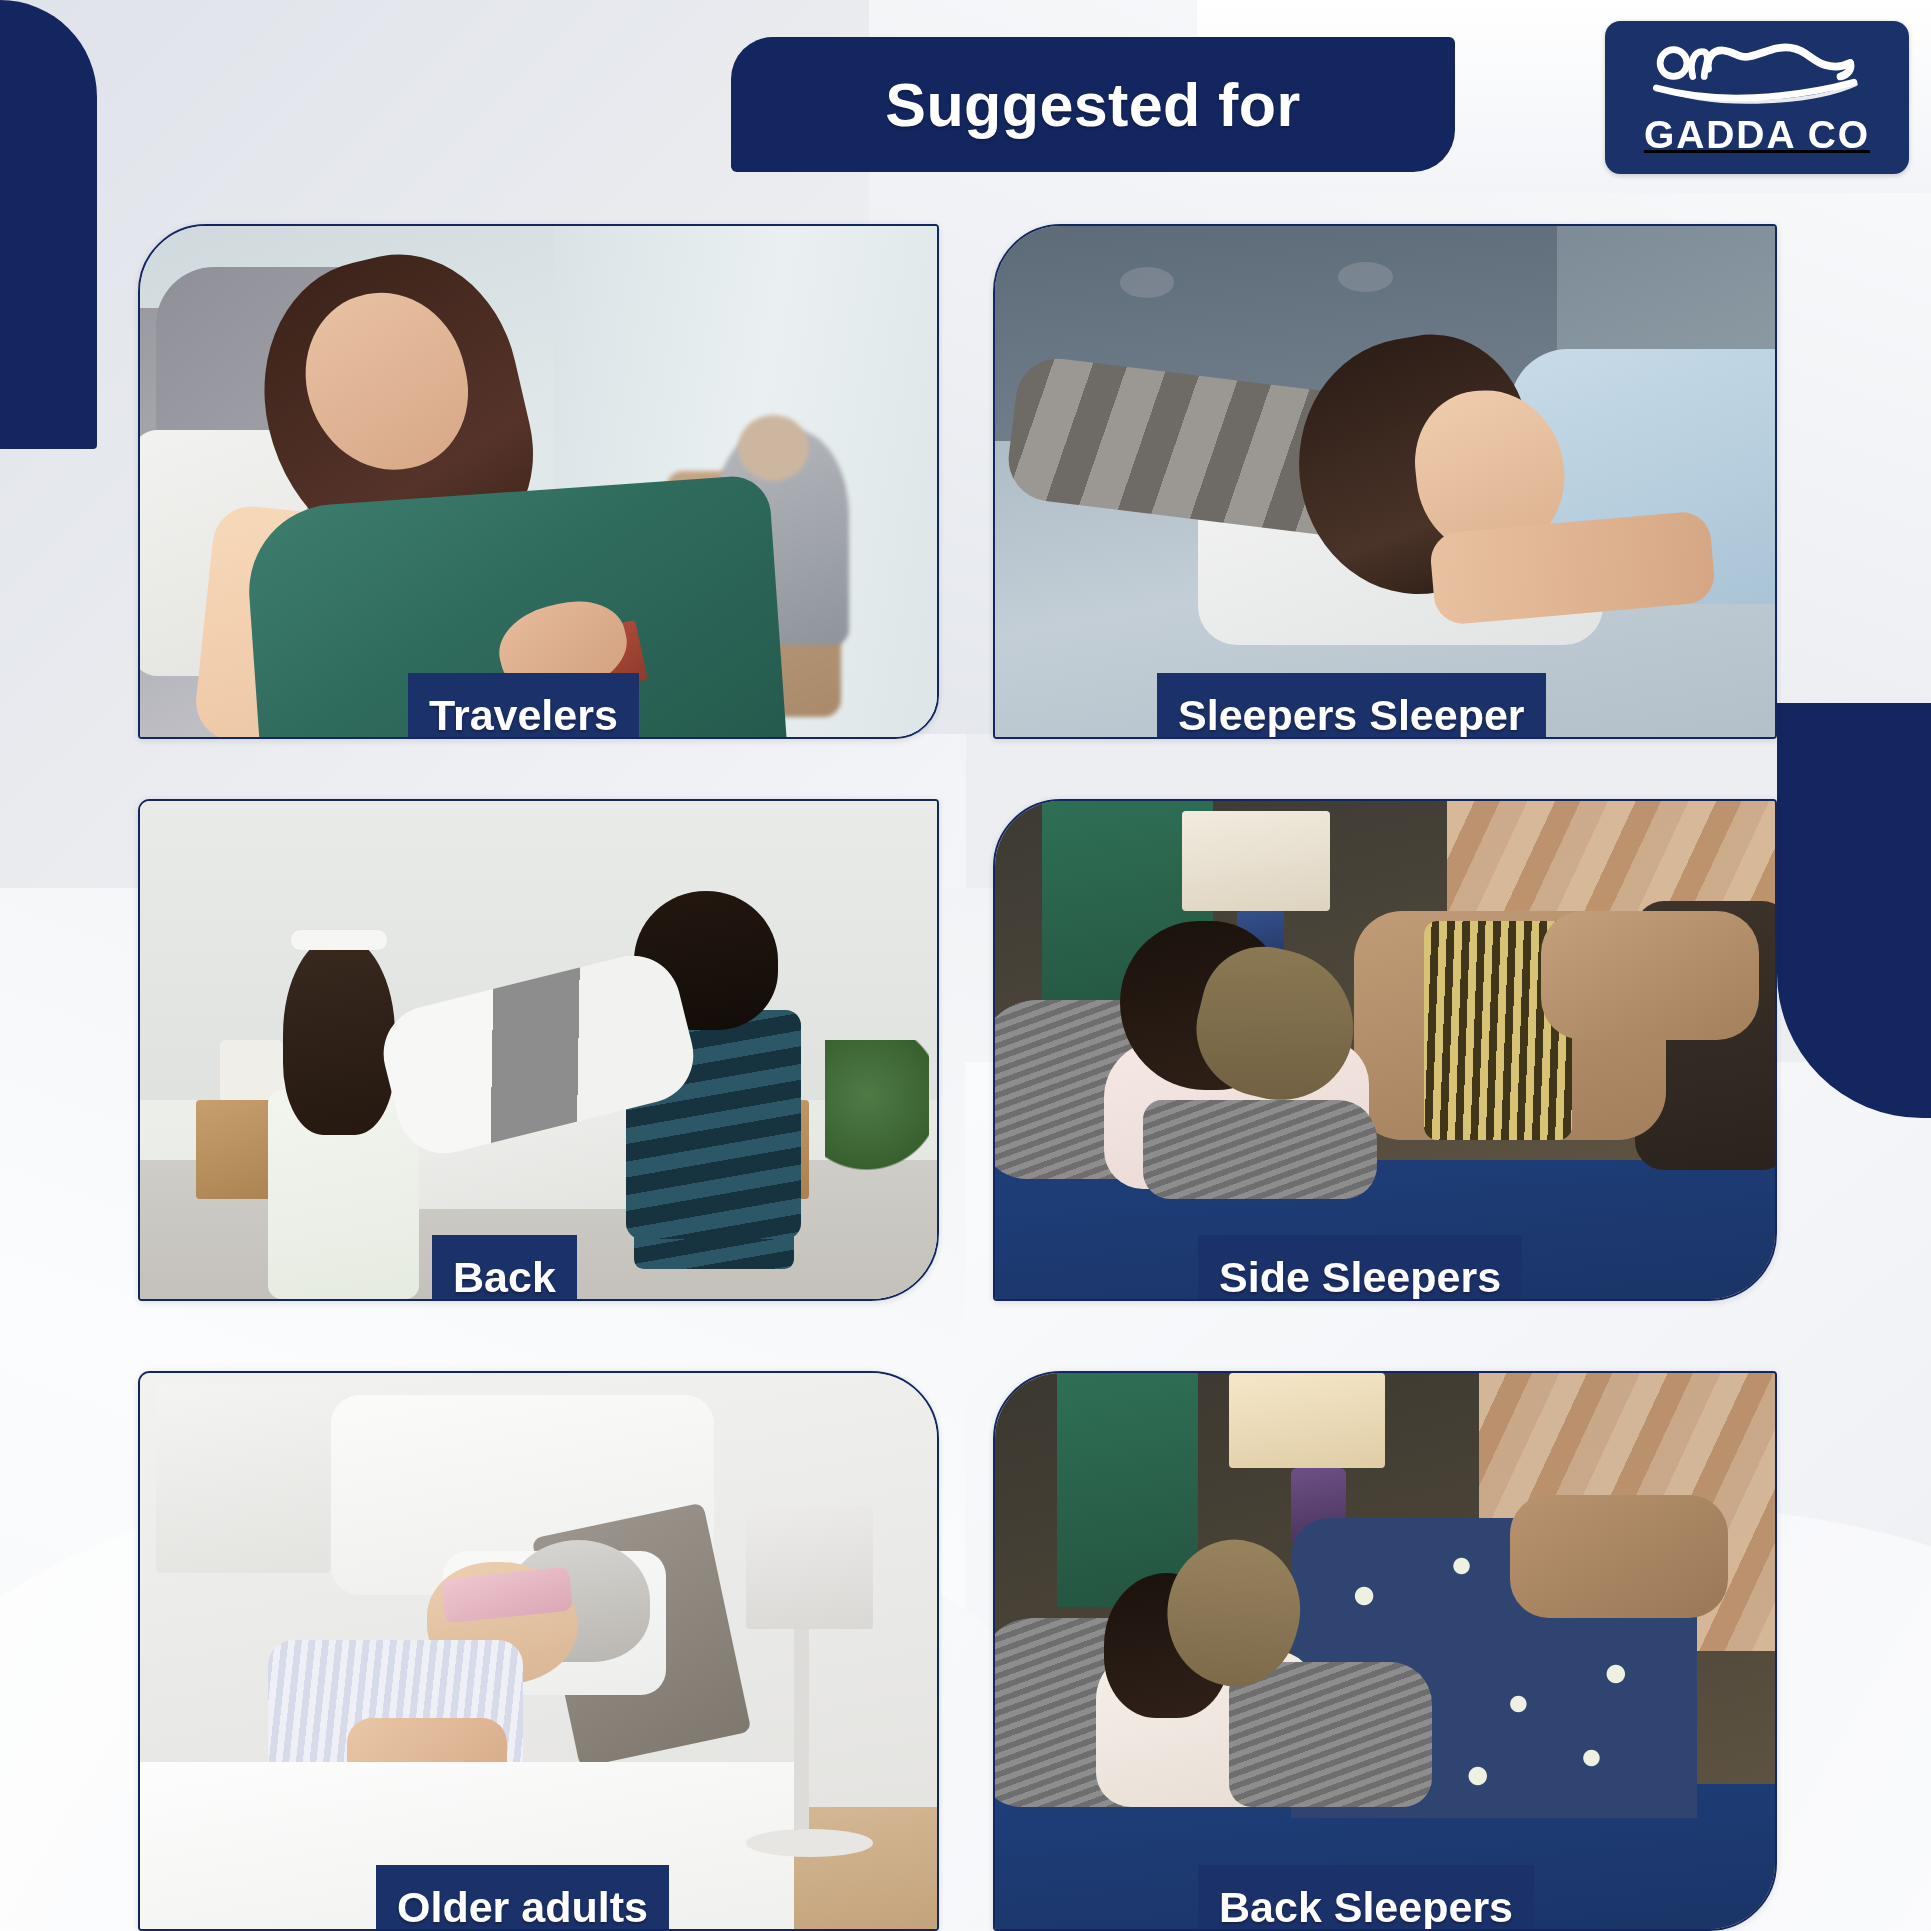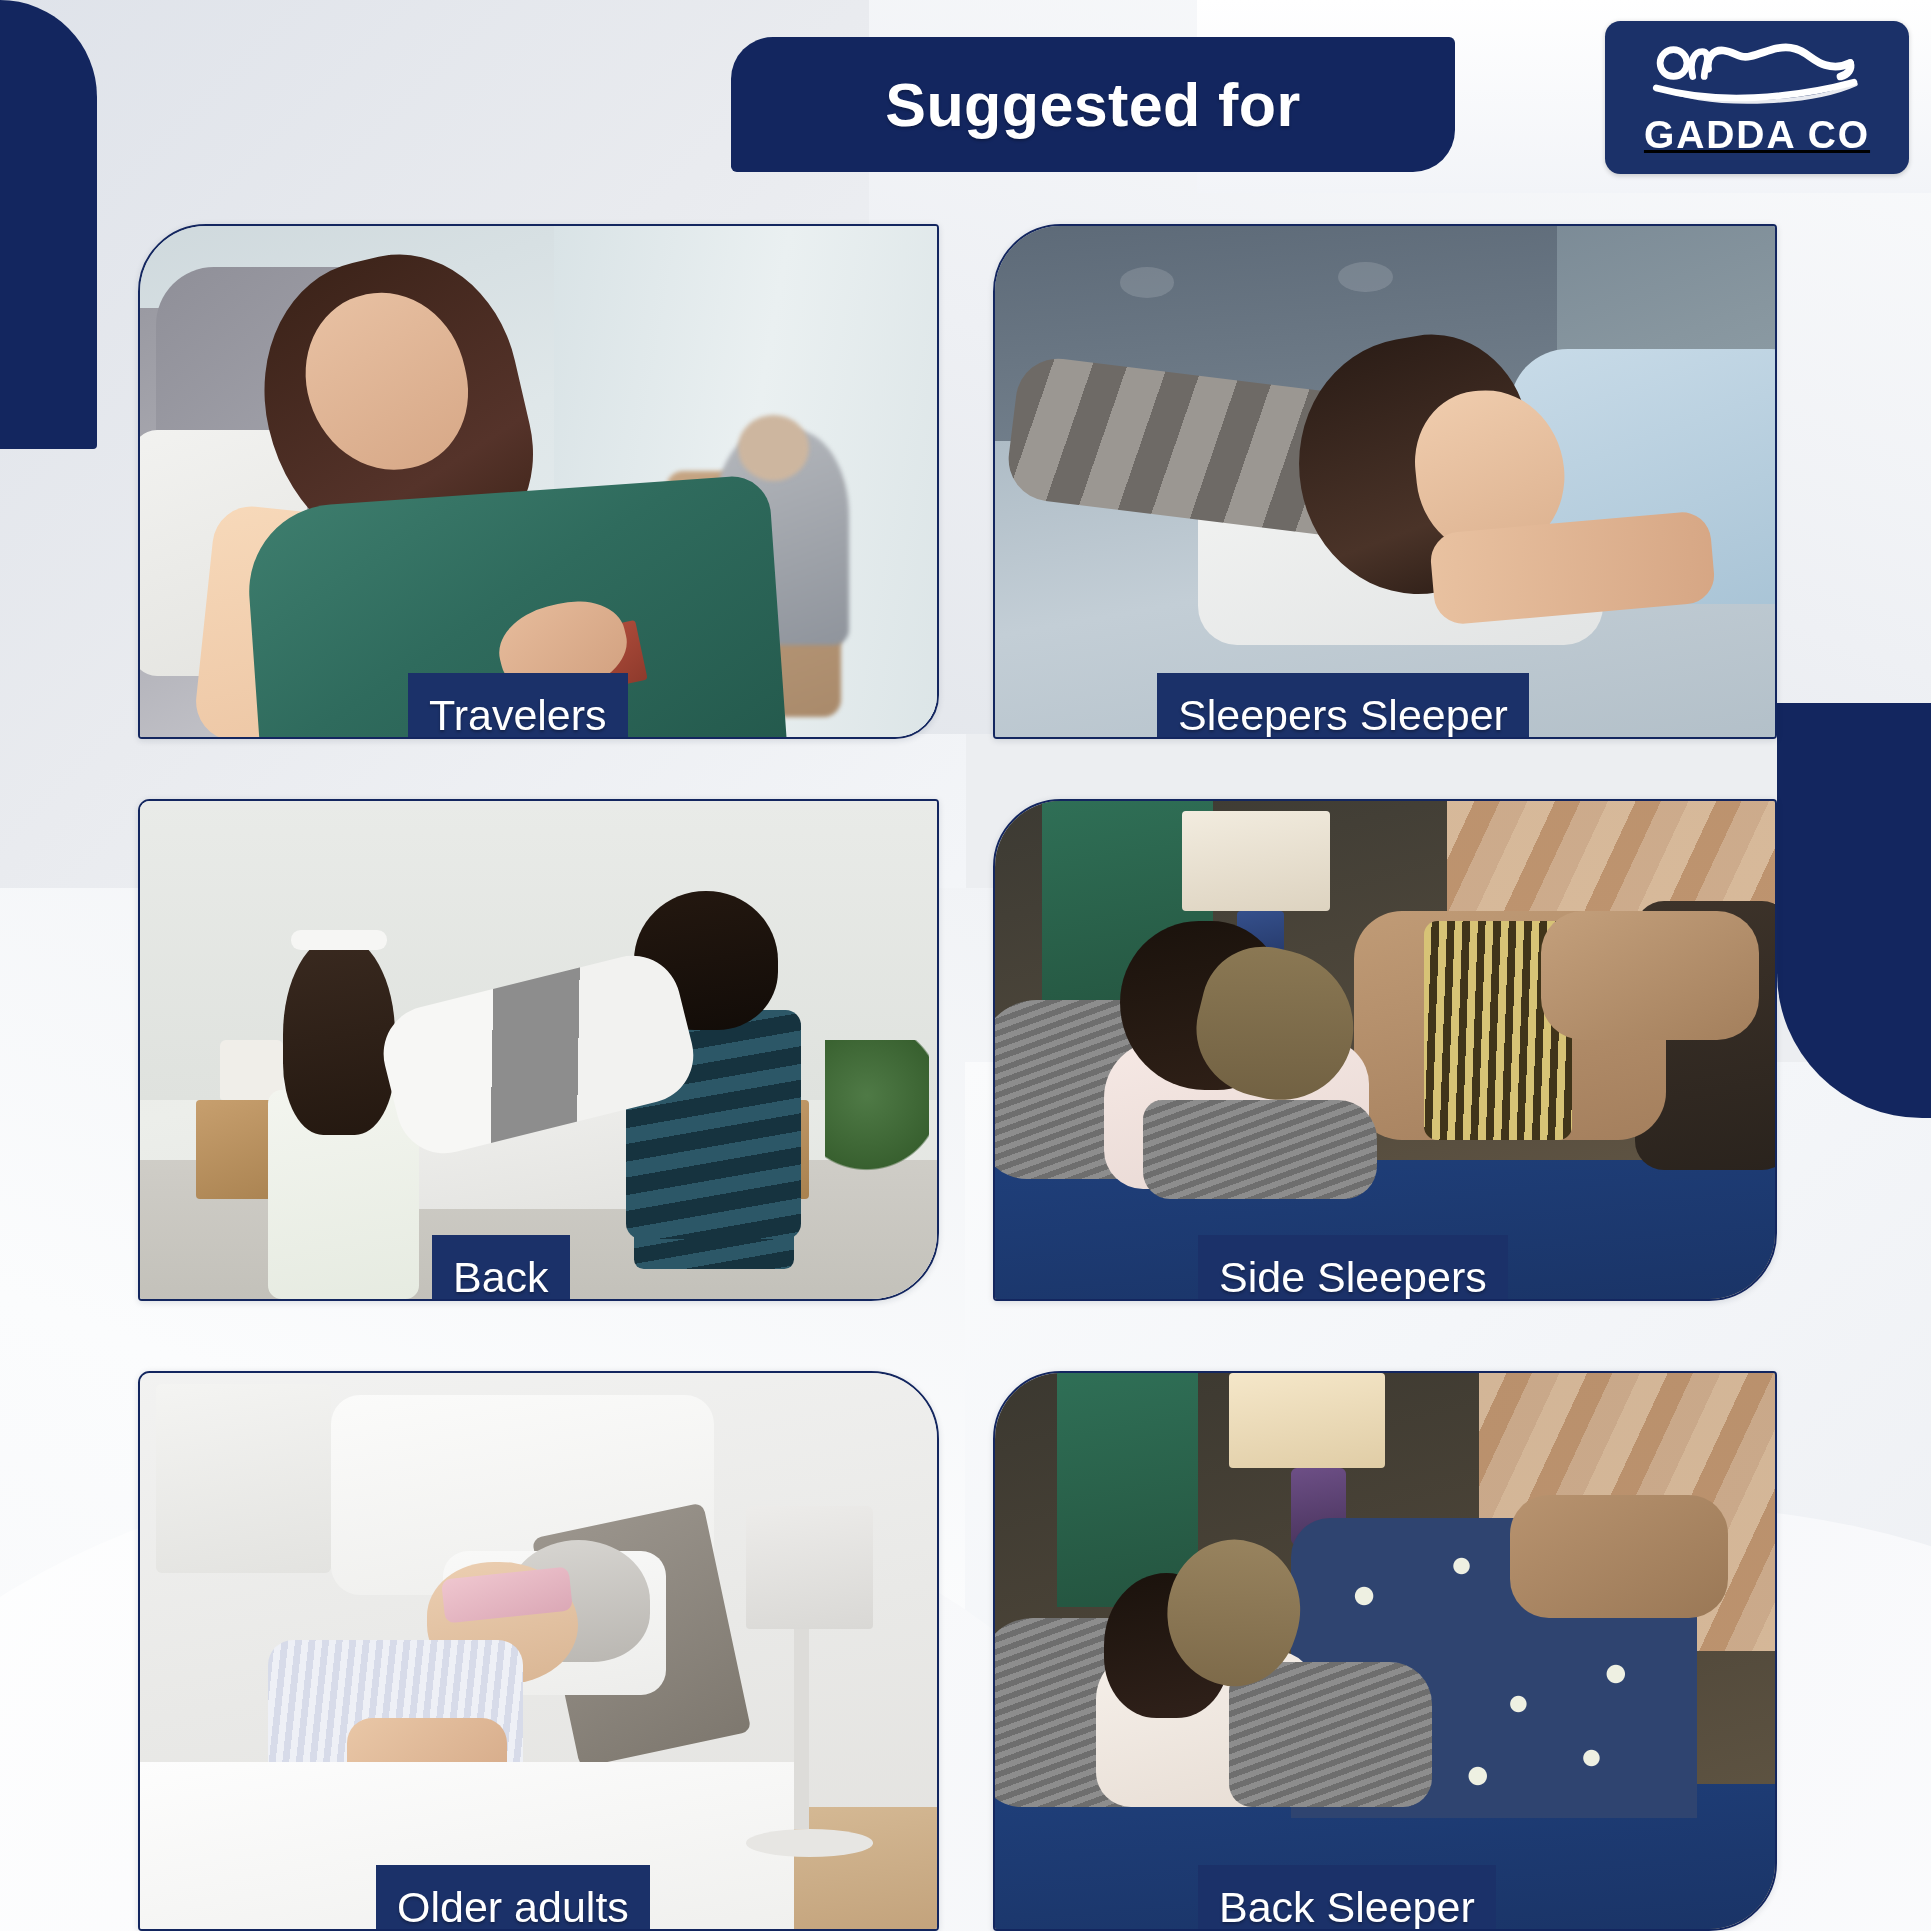--- a/index.html
+++ b/index.html
@@ -92,21 +92,21 @@
     box-shadow:0 1.9px 6.8px rgba(20,30,60,.12);
   }
   .card .photo{ position:absolute; inset:0; }
   .cap{
     position:absolute; bottom:0;
     background:#1b3169;
     display:flex; align-items:center; padding:0 21px;
     height:64px;
   }
   .cap span{
-    color:#fff; font-size:43px; font-weight:normal; white-space:nowrap;
+    color:#fff; font-size:43px; font-weight:bold; white-space:nowrap;
     text-shadow:0 1.9px 2.9px rgba(0,0,0,.3);
     margin-top:20px;
   }
 
   
   #card-travelers      { left:138px;  top:224px;  width:801px; height:515px;
                          border-top-left-radius:68px; border-bottom-right-radius:44px;
                          border-top-right-radius:3.9px; border-bottom-left-radius:3.9px; }
   #card-stomach        { left:993px; top:224px;  width:784px; height:515px;
                          border-top-left-radius:68px; border-bottom-right-radius:3.9px;
@@ -529,18 +529,18 @@
           <div class="el s6-flowers"></div>
           <div class="el s6-arm"></div>
         <div class="el s6-pillow-g"></div>
           <div class="el s6-pillow-w"></div>
           <div class="el s6-pillow-g2"></div>
         <div class="el s6-hair"></div>
           <div class="el s6-face"></div>
       </div>
     </div>
     <div class="cap" id="cap-back">
-      <span>Back Sleeper</span>
+      <span>Back Sleepers</span>
     </div>
   </div>
 
 </div>
 
 
 </body></html>

